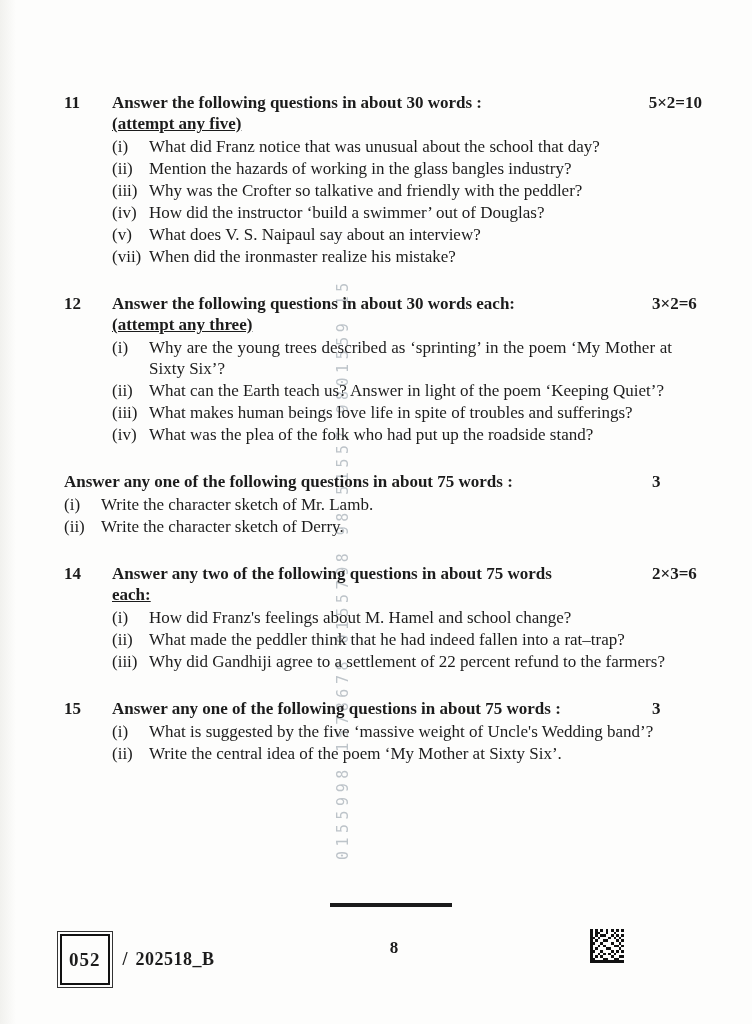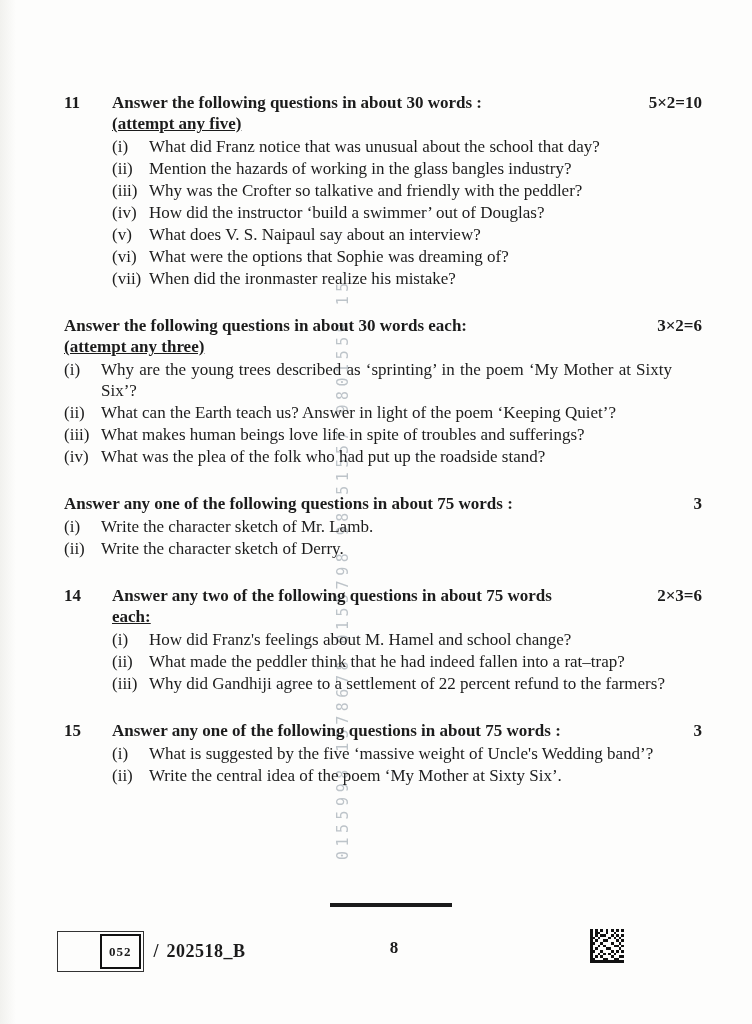--- a/index.html
+++ b/index.html
@@ -14,21 +14,21 @@
     color:#1c1c1c;
     overflow:hidden;
   }
   .content { position:absolute; top:92px; left:64px; right:50px; }
 
   .question { display:flex; margin-bottom:26px; }
   .q-num { width:48px; flex-shrink:0; font-weight:bold; font-size:17px; line-height:21px; }
   .q-body { flex:1; min-width:0; }
   .q-head { display:flex; align-items:flex-start; }
   .q-head-text { flex:1; font-weight:bold; font-size:17px; line-height:21px; text-align:justify; }
-  .q-marks { flex-shrink:0; min-width:50px; margin-left:6px; text-align:right;
+  .q-marks { flex-shrink:0; min-width:50px; margin-left:6px; text-align:left;
              font-weight:bold; font-size:17px; line-height:21px; white-space:nowrap; }
   .q-note { font-weight:bold; font-size:17px; line-height:21px;text-decoration:underline; }
   .items { margin-top:2px; }
   .item { display:flex; }
   .item + .item { margin-top:1px; }
   .item-label { width:37px; flex-shrink:0; font-size:17px; line-height:21px; }
   .item-text { flex:1; font-size:17px; line-height:21px; text-align:justify; padding-right:30px; }
 
   .watermark {
     position:absolute; top:78px; left:334px; height:782px; width:24px;
@@ -36,22 +36,22 @@
     font-family:"DejaVu Sans Mono", monospace;
     font-size:15px; letter-spacing:4.5px;
     color:#aeb6bd; opacity:.8; overflow:hidden;
     pointer-events:none; white-space:nowrap;
   }
 
   .divider { position:absolute; top:903px; left:330px; width:122px; height:4px; background:#1b1b1b; }
 
   .footer-left { position:absolute; top:931px; left:57px; display:flex; align-items:center; }
   .code-box-outer { border:1px solid #333; padding:2px; background:#fdfdfc; }
-  .code-box-inner { border:2px solid #111; padding:4px 7px; font-weight:bold; font-size:13px;
-                    line-height:23px; letter-spacing:1px;margin-left:40px; }
+  .code-box-inner { border:2px solid #111; padding:12px 7px; font-weight:bold; font-size:19px;
+                    line-height:23px; letter-spacing:1px; }
   .slash { margin-left:10px; font-size:18px; font-weight:bold; }
   .paper-id { margin-left:8px; font-size:18px; font-weight:bold; letter-spacing:.5px; }
 
   .page-number { position:absolute; top:938px; left:36px; right:0; text-align:center;
                  font-size:17px; font-weight:bold; }
 
   .barcode { position:absolute; top:929px; left:590px; width:34px; height:34px; }
   .barcode svg { width:100%; height:100%; }
 </style>
 </head>
@@ -86,32 +86,29 @@
           </div>
           <div class="item">
             <div class="item-label">(iv)</div>
             <div class="item-text">How did the instructor ‘build a swimmer’ out of Douglas?</div>
           </div>
           <div class="item">
             <div class="item-label">(v)</div>
             <div class="item-text">What does V. S. Naipaul say about an interview?</div>
           </div>
           <div class="item">
-            <div class="item-label">(vi)</div>
-            <div class="item-text">What were the options that Sophie was dreaming of?</div>
-          </div>
-          <div class="item">
             <div class="item-label">(vii)</div>
             <div class="item-text">When did the ironmaster realize his mistake?</div>
           </div>
         </div>
       </div>
     </section>
 
     <section class="question">
+      <div class="q-num">12</div>
       <div class="q-body">
         <div class="q-head">
           <div class="q-head-text">Answer the following questions in about 30 words each:</div>
           <div class="q-marks">3×2=6</div>
         </div>
         <div class="q-note">(attempt any three)</div>
         <div class="items">
           <div class="item">
             <div class="item-label">(i)</div>
             <div class="item-text">Why are the young trees described as ‘sprinting’ in the poem ‘My Mother at Sixty Six’?</div>

